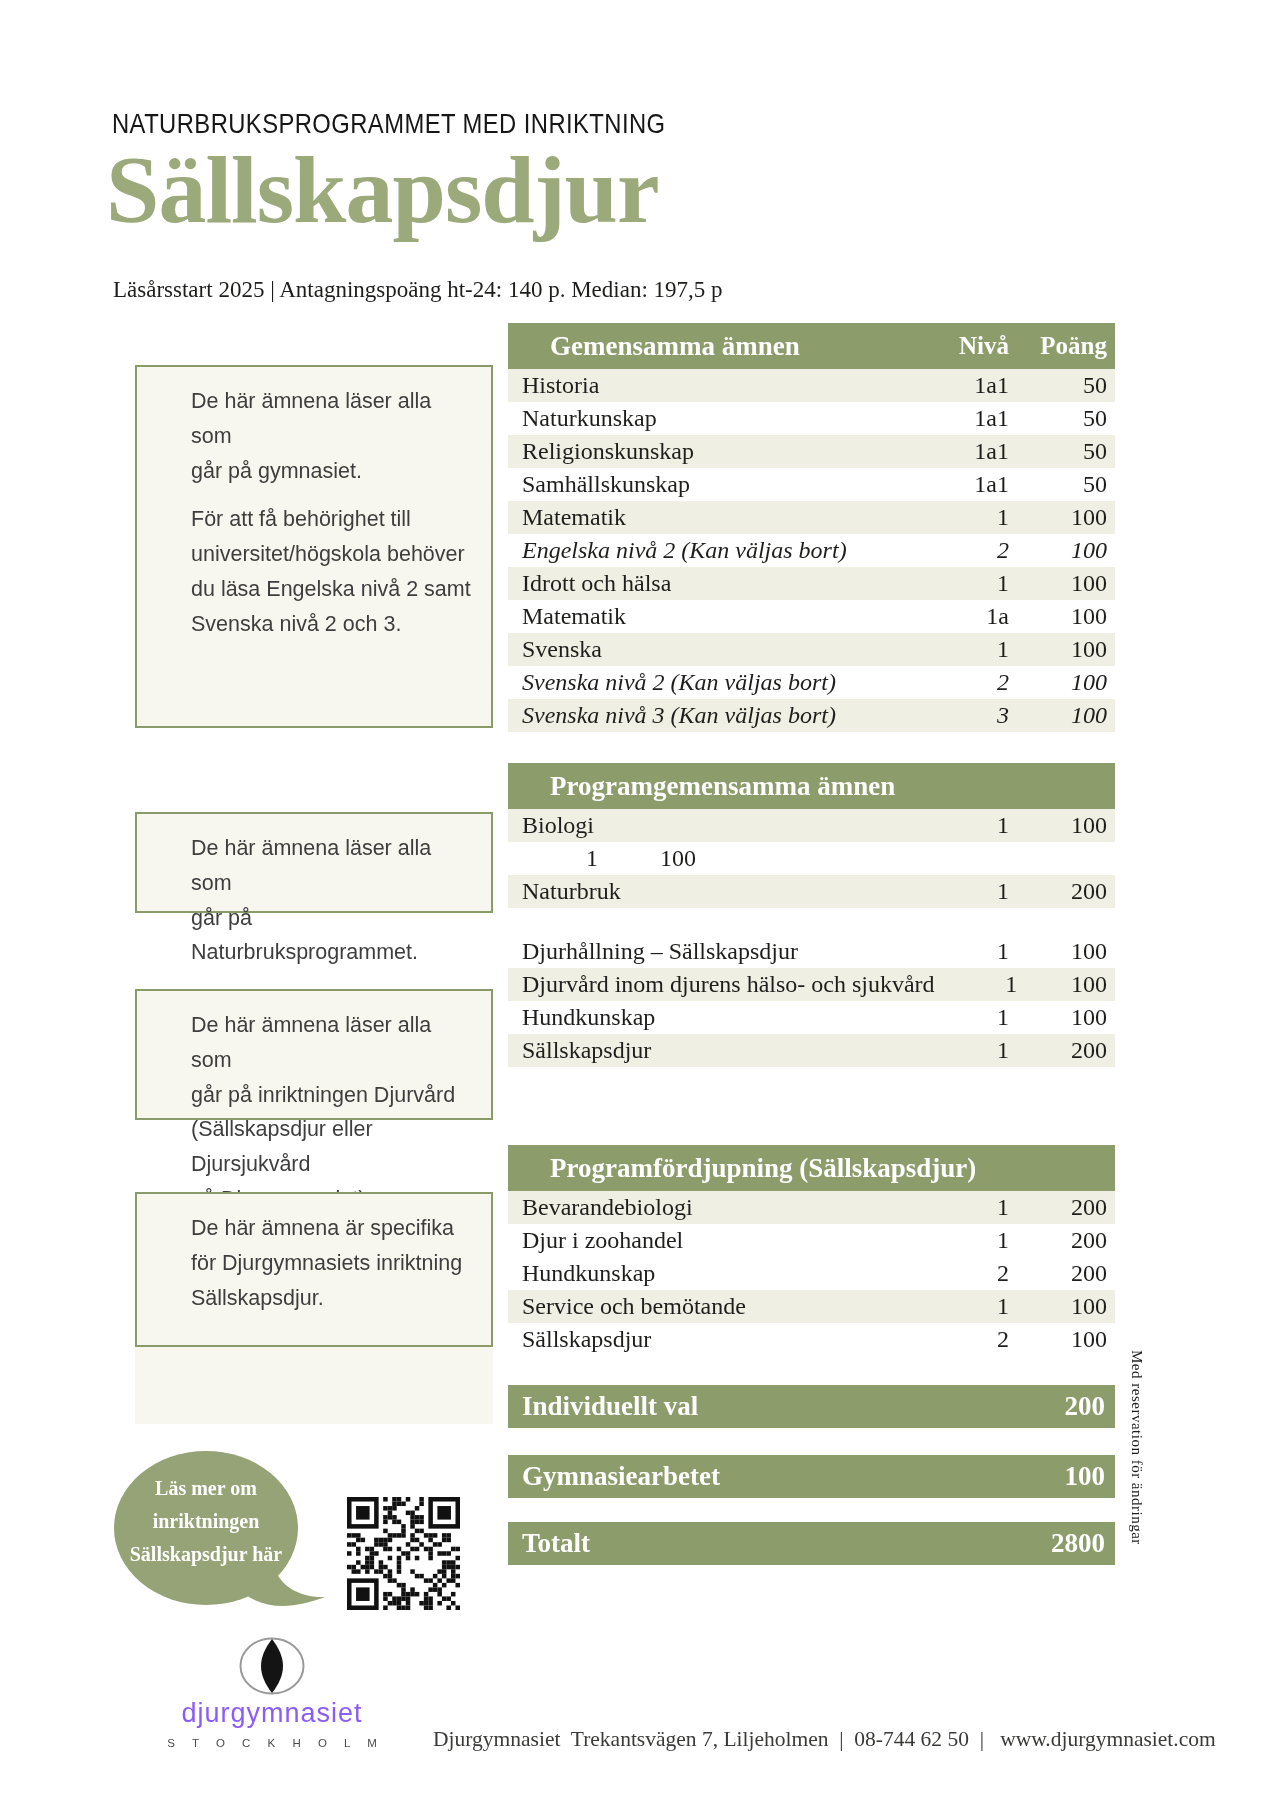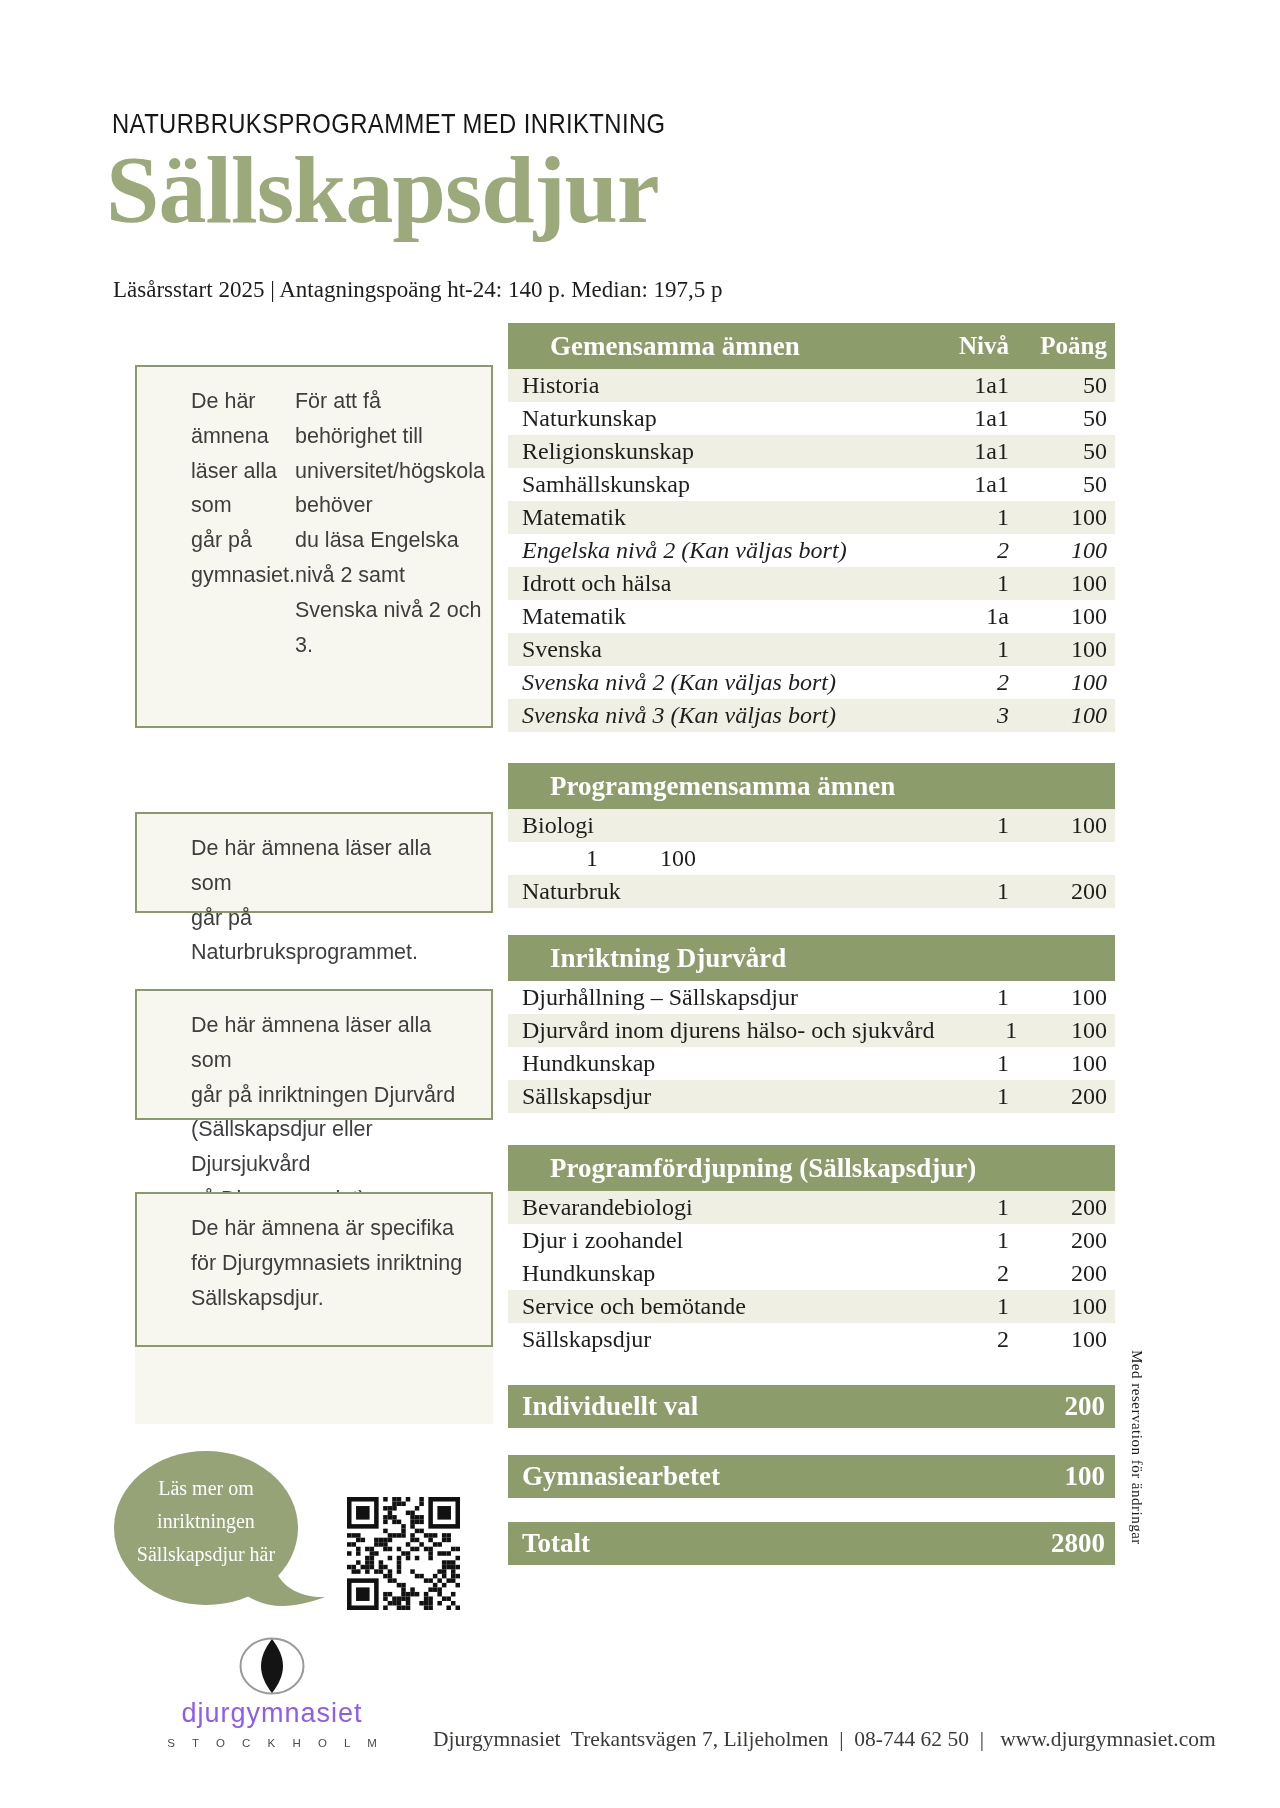--- a/index.html
+++ b/index.html
@@ -32,30 +32,30 @@
 
   
   .bar{position:absolute;left:508px;width:607px;height:43px;background:var(--green,#8C9C6B);
        color:#fff;display:flex;align-items:center;font-weight:700;font-size:27px;
        box-sizing:border-box;padding-left:14px;padding-right:10px;}
   .bar .sp{flex:1;}
 
   
   .infobox{position:absolute;left:135px;width:358px;background:var(--box-fill,#F8F7EF);
            border:2px solid var(--box-border,#8A9A68);box-sizing:border-box;
-           display:flex;flex-direction:row;justify-content:flex-start;
+           display:flex;flex-direction:column;justify-content:flex-start;
            padding:10px 14px 10px 54px;font-family:"Liberation Sans",sans-serif;
            font-size:21.5px;line-height:1.62;color:#3e3e3e;}
   .infobox p{margin:7px 0;}
   .box-ext{left:135px;top:1347px;width:358px;height:77px;background:var(--box-fill,#F8F7EF);}
 
   
   .bubble-svg{left:108px;top:1445px;}
   .bubble-text{left:116px;top:1472px;width:180px;text-align:center;color:#fff;
-               font-weight:400;font-size:20px;line-height:1.65;}
+               font-weight:700;font-size:20px;line-height:1.65;}
 
   
   .qr{left:347px;top:1497px;width:113px;height:113px;}
 
   
   .eye-svg{left:239px;top:1637px;}
   .logo-name{left:152px;top:1698px;width:240px;text-align:center;
              font-family:"Liberation Sans",sans-serif;font-size:27px;color:#8b5cf6;
              letter-spacing:1px;}
   .logo-city{left:152px;top:1737px;width:240px;text-align:center;
@@ -168,25 +168,20 @@
         <span class="l">1</span>
         <span class="p">100</span>
       </div>
       <div class="trow shaded">
         <span class="s">Naturbruk</span>
         <span class="l">1</span>
         <span class="p">200</span>
       </div>
     </div>
   <div class="table" style="top:935px;">
-      <div class="thead">
-        <span class="tt">Inriktning Djurvård</span>
-        <span class="cl"></span>
-        <span class="cp"></span>
-      </div>
       <div class="trow">
         <span class="s">Djurhållning – Sällskapsdjur</span>
         <span class="l">1</span>
         <span class="p">100</span>
       </div>
       <div class="trow shaded">
         <span class="s">Djurvård inom djurens hälso- och sjukvård</span>
         <span class="l">1</span>
         <span class="p">100</span>
       </div>

